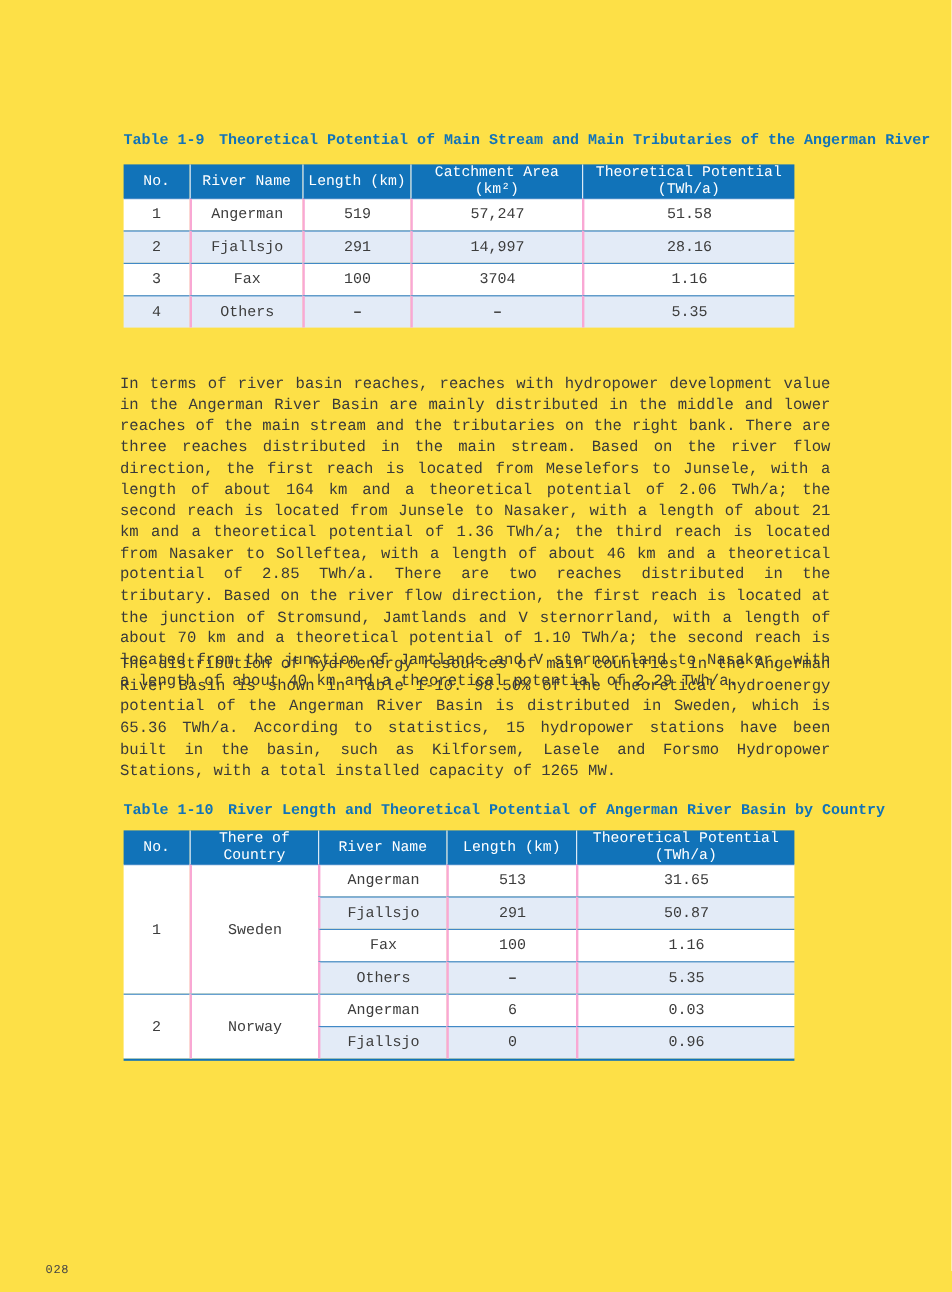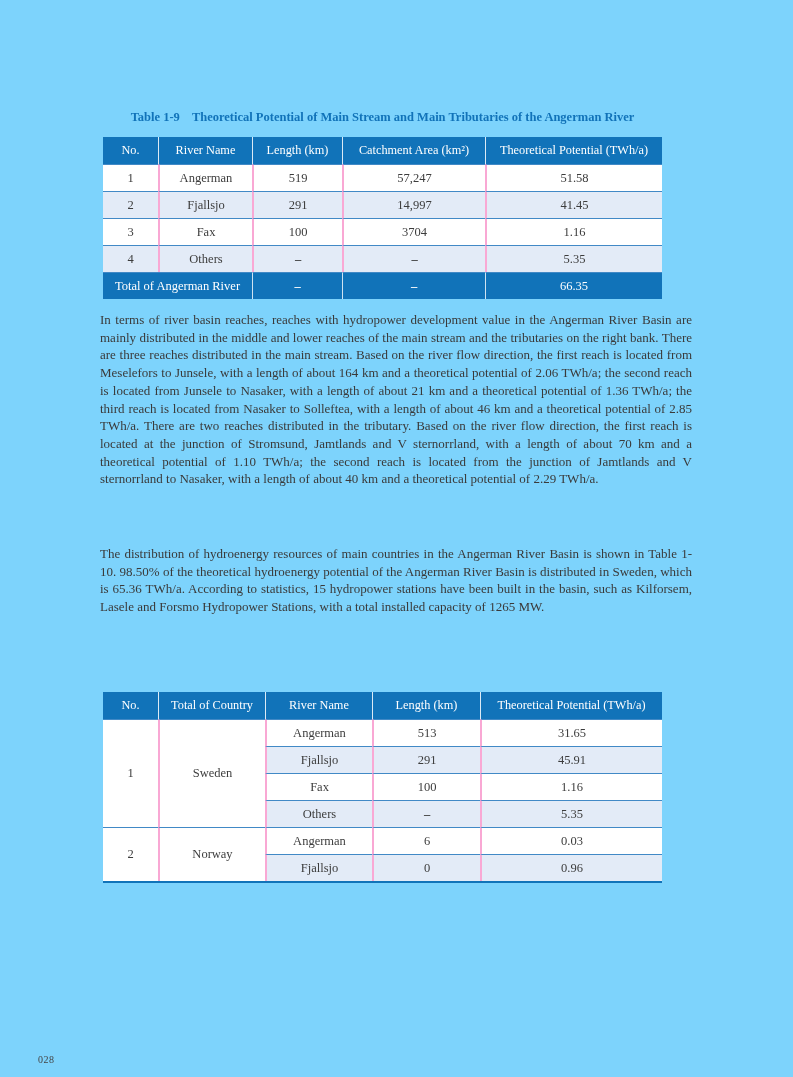--- a/index.html
+++ b/index.html
@@ -1,18 +1,18 @@
 <!DOCTYPE html>
 <html><head>
 <meta charset="utf-8">
 <style>
   html,body{margin:0;padding:0;background:#ffffff;}
   .page{
-    position:relative;width:793px;height:1077px;background:#7dd3fc;
-    font-family:Liberation Serif, serif;color:#3a3a3a;overflow:hidden;
+    position:relative;width:793px;height:1077px;background:#fde047;
+    font-family:Liberation Mono, monospace;color:#3a3a3a;overflow:hidden;
   }
   .tbl-title{
     position:absolute;left:103px;width:559px;text-align:center;
     color:#1173b9;font-weight:bold;font-size:12.5px;white-space:nowrap;
   }
   .tbl-title .tlabel{margin-right:12px;}
   .doc-table{border-collapse:separate;border-spacing:0;width:559px;table-layout:fixed;
     font-size:12.5px;color:#3c3c3c;}
   .doc-table th{
     background:#1173b9;color:#ffffff;font-weight:normal;height:27px;
@@ -69,78 +69,75 @@
         <td class="bl">Angerman</td>
         <td class="bl">519</td>
         <td class="bl">57,247</td>
         <td class="bl">51.58</td>
       </tr>
       <tr class="alt">
         <td class="stripe">2</td>
         <td class="bl stripe">Fjallsjo</td>
         <td class="bl stripe">291</td>
         <td class="bl stripe">14,997</td>
-        <td class="bl stripe">41.45</td>
+        <td class="bl stripe">28.16</td>
       </tr>
       <tr>
         <td>3</td>
         <td class="bl">Fax</td>
         <td class="bl">100</td>
         <td class="bl">3704</td>
         <td class="bl">1.16</td>
       </tr>
       <tr class="alt">
         <td class="stripe">4</td>
         <td class="bl stripe">Others</td>
         <td class="bl stripe dash">–</td>
         <td class="bl stripe dash">–</td>
         <td class="bl stripe">5.35</td>
       </tr>
-      <tr class="total">
-        <td colspan="2">Total of Angerman River</td>
-        <td class="dash">–</td>
-        <td class="dash">–</td>
-        <td>66.35</td>
-      </tr>
     </tbody>
       </table>
   </div>
 
   <p class="para" style="top:311px;margin:0;">In terms of river basin reaches, reaches with hydropower development value in the Angerman River Basin are mainly distributed in the middle and lower reaches of the main stream and the tributaries on the right bank. There are three reaches distributed in the main stream. Based on the river flow direction, the first reach is located from Meselefors to Junsele, with a length of about 164 km and a theoretical potential of 2.06 TWh/a; the second reach is located from Junsele to Nasaker, with a length of about 21 km and a theoretical potential of 1.36 TWh/a; the third reach is located from Nasaker to Solleftea, with a length of about 46 km and a theoretical potential of 2.85 TWh/a. There are two reaches distributed in the tributary. Based on the river flow direction, the first reach is located at the junction of Stromsund, Jamtlands and V sternorrland, with a length of about 70 km and a theoretical potential of 1.10 TWh/a; the second reach is located from the junction of Jamtlands and V sternorrland to Nasaker, with a length of about 40 km and a theoretical potential of 2.29 TWh/a.</p>
   <p class="para" style="top:545px;margin:0;">The distribution of hydroenergy resources of main countries in the Angerman River Basin is shown in Table 1-10. 98.50% of the theoretical hydroenergy potential of the Angerman River Basin is distributed in Sweden, which is 65.36 TWh/a. According to statistics, 15 hydropower stations have been built in the basin, such as Kilforsem, Lasele and Forsmo Hydropower Stations, with a total installed capacity of 1265 MW.</p>
 
+  <div class="tbl-title" style="top:668px;">
+    <span class="tlabel">Table 1-10</span><span>River Length and Theoretical Potential of Angerman River Basin by Country</span>
+  </div>
 
   <div class="tbl-wrap underline" style="top:692px;">
     <table class="doc-table">
       <colgroup>
         <col style="width:55px">
           <col style="width:107px">
           <col style="width:107px">
           <col style="width:108px">
           <col style="width:182px">
       </colgroup>
       <tbody>
           <tr>
         <th>No.</th>
-        <th>Total of Country</th>
+        <th>There of Country</th>
         <th>River Name</th>
         <th>Length (km)</th>
         <th>Theoretical Potential (TWh/a)</th>
       </tr>
       <tr>
         <td rowspan="4" class="merged">1</td>
         <td rowspan="4" class="bl merged">Sweden</td>
         <td class="bl stripe">Angerman</td>
         <td class="bl stripe">513</td>
         <td class="bl stripe">31.65</td>
       </tr>
       <tr class="alt">
         <td class="bl stripe">Fjallsjo</td>
         <td class="bl stripe">291</td>
-        <td class="bl stripe">45.91</td>
+        <td class="bl stripe">50.87</td>
       </tr>
       <tr>
         <td class="bl stripe">Fax</td>
         <td class="bl stripe">100</td>
         <td class="bl stripe">1.16</td>
       </tr>
       <tr class="alt">
         <td class="bl stripe">Others</td>
         <td class="bl stripe dash">–</td>
         <td class="bl stripe">5.35</td>

